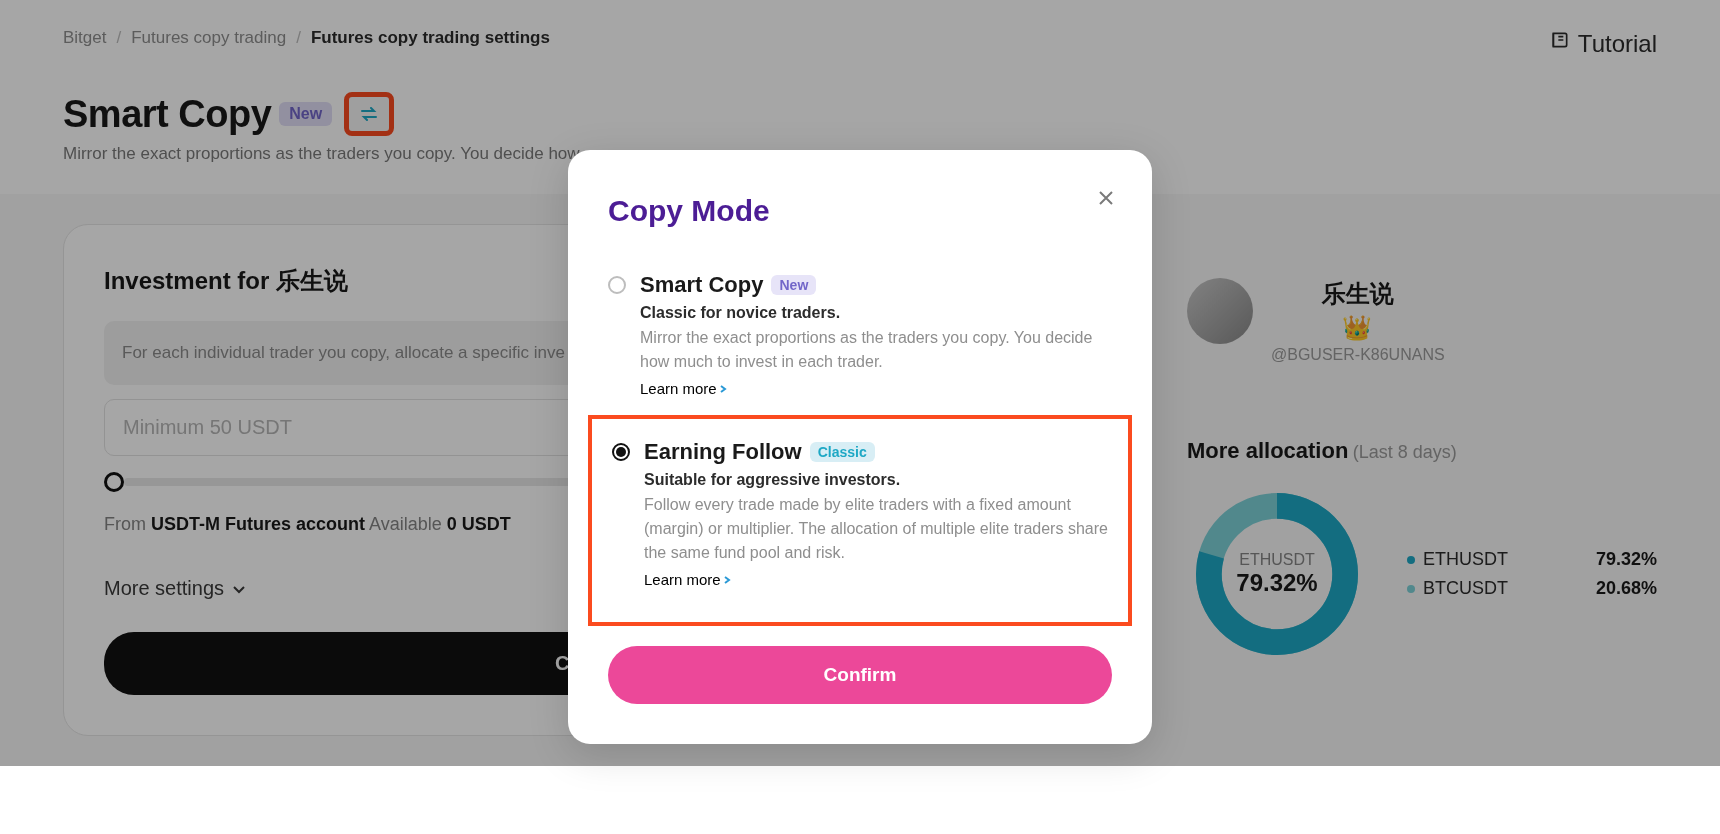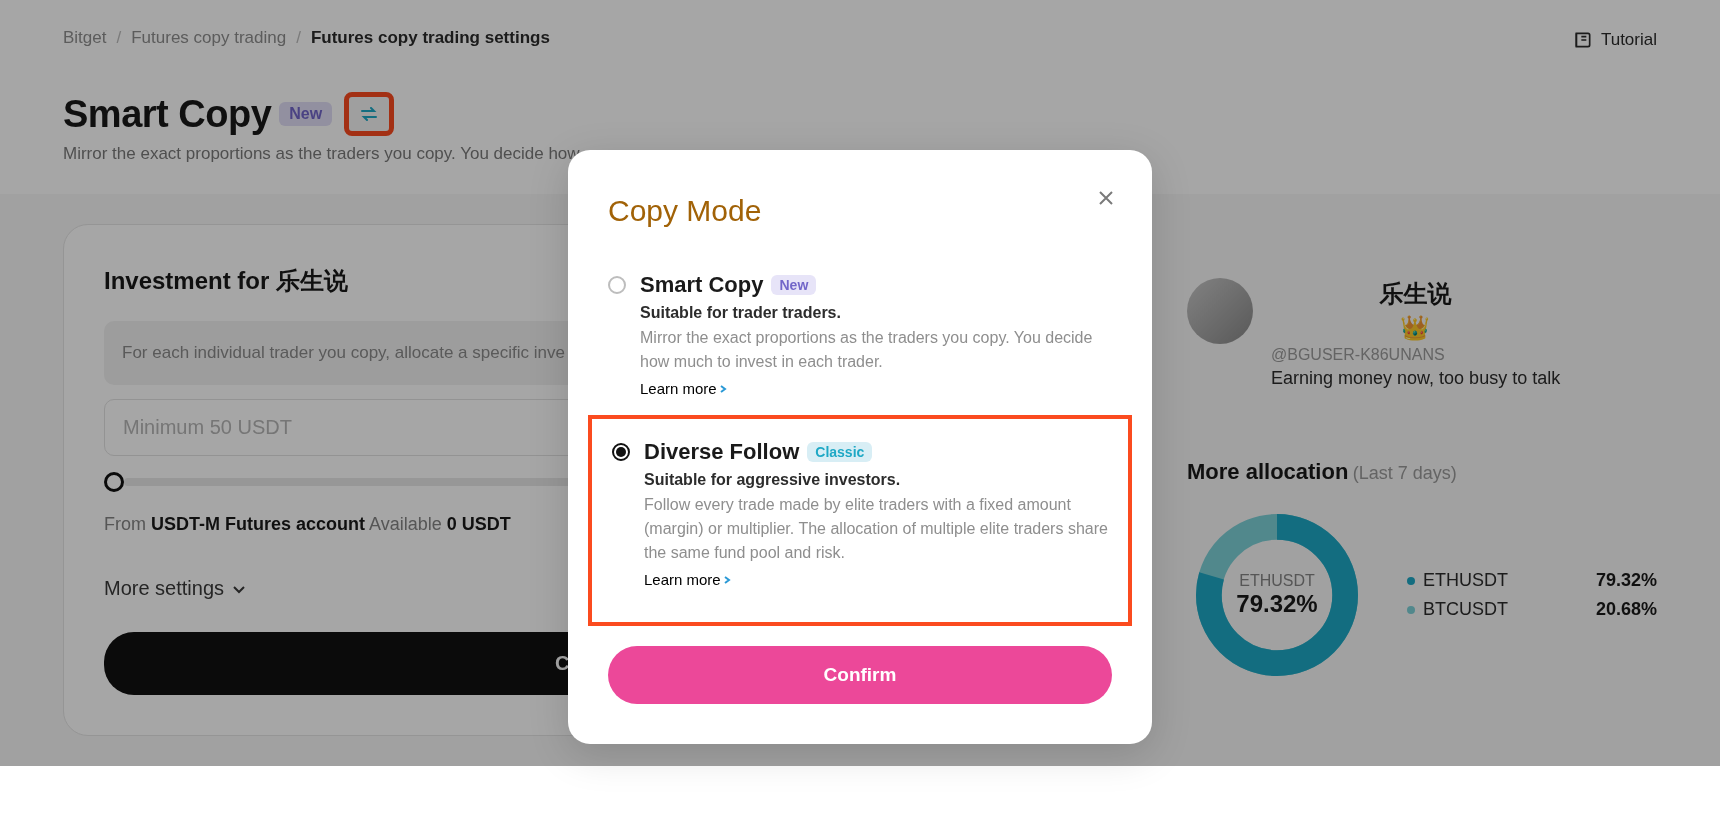--- a/index.html
+++ b/index.html
@@ -8,21 +8,21 @@
 
 .backdrop { position: absolute; inset: 0; background: rgba(0,0,0,0.35); z-index: 10; pointer-events: none; }
 .bg-content { position: relative; filter: none; }
 .under-overlay { position: relative; }
 
 
 .breadcrumbs { display: flex; align-items: center; padding: 28px 63px 12px; gap: 10px; color: #8e8e8e; font-size: 17px; }
 .breadcrumbs .sep { color: #bdbdbd; }
 .breadcrumbs .active { color: #2c2c2c; font-weight: 600; }
 
-.tutorial { position: absolute; top: 30px; right: 63px; display: flex; align-items: flex-start; gap: 8px; color: #2c2c2c; font-size: 17px; }
+.tutorial { position: absolute; top: 30px; right: 63px; display: flex; align-items: flex-start; gap: 8px; color: #2c2c2c; font-size: 24px; }
 
 
 .title-row { padding: 32px 63px 6px; display: flex; align-items: center; gap: 8px; }
 .title-row h1 { font-size: 38px; font-weight: 800; color: #1a1a1a; letter-spacing: -0.5px; }
 .badge-new { background: #e1ddf6; color: #7266c9; padding: 3px 10px; border-radius: 6px; font-size: 16px; font-weight: 600; }
 .swap-btn-wrap { width: 50px; height: 44px; display: flex; align-items: center; justify-content: center; background: #f4f4f4; border-radius: 8px; margin-left: 4px; }
 .highlight-orange { border: 5px solid #fb4b1f; }
 .subtitle { padding: 2px 63px 30px; color: #7a7a7a; font-size: 17px; }
 
 
@@ -66,21 +66,21 @@
 .donut-label .d-val { font-size: 24px; font-weight: 800; color: #1a1a1a; }
 
 .legend { flex: 1; }
 .legend-row { display: flex; justify-content: space-between; align-items: center; margin: 8px 0; font-size: 18px; }
 .legend-left { display: flex; align-items: center; gap: 8px; color: #2c2c2c; }
 .legend-dot { width: 8px; height: 8px; border-radius: 50%; }
 .legend-val { font-weight: 700; color: #1a1a1a; }
 
 
 .modal { position: absolute; left: 50%; top: 150px; transform: translateX(-50%); width: 584px; background: #fff; border-radius: 22px; padding: 44px 40px 40px; z-index: 20; box-shadow: 0 10px 40px rgba(0,0,0,0.15); }
-.modal-title { font-size: 30px; font-weight: 400; color: #a16207; margin-bottom: 30px; }
+.modal-title { font-size: 30px; font-weight: 700; color: #4c1d95; margin-bottom: 30px; }
 .close-x { position: absolute; top: 36px; right: 36px; color: #7a7a7a; font-size: 24px; cursor: pointer; }
 
 .mode-option { display: flex; gap: 14px; padding: 14px 0 18px; }
 .radio { width: 18px; height: 18px; border: 2px solid #bdbdbd; border-radius: 50%; flex-shrink: 0; margin-top: 4px; display: flex; align-items: center; justify-content: center; }
 .radio.selected { border-color: #111; }
 .radio.selected::after { content: ""; width: 10px; height: 10px; border-radius: 50%; background: #111; }
 
 .mode-head { display: flex; align-items: center; gap: 8px; margin-bottom: 6px; }
 .mode-head h3 { font-size: 22px; font-weight: 800; color: #1a1a1a; }
 .badge-mini { border-radius: 6px; padding: 2px 8px; font-size: 14px; font-weight: 600; }
@@ -154,27 +154,26 @@
 
         <div class="col-right">
           <div class="trader-card">
             <div class="avatar"></div>
             <div>
               <div class="trader-name">
                 <span>乐生说</span>
                 <span>👑</span>
               </div>
               <div class="trader-handle">@BGUSER-K86UNANS</div>
-              <div class="trader-bio">Earning money now, too busy to talk</div>
             </div>
           </div>
 
           <div>
             <span class="aa-title">More allocation</span>
-            <span class="aa-sub">(Last 7 days)</span>
+            <span class="aa-sub">(Last 8 days)</span>
           </div>
           <div class="aa-row">
             <div class="donut">
               <svg viewBox="0 0 42 42">
                 <circle cx="21" cy="21" r="15.9" fill="none" stroke="#7dd1d8" stroke-width="6"></circle>
                 <circle cx="21" cy="21" r="15.9" fill="none" stroke="#1ea8c5" stroke-width="6" stroke-dasharray="79.32 100" stroke-dashoffset="0"></circle>
               </svg>
               <div class="donut-label">
                 <span class="d-name">ETHUSDT</span>
                 <span class="d-val">79.32%</span>
@@ -211,37 +210,37 @@
   </div>
   <div class="modal-title">Copy Mode</div>
 
   <div class="mode-option">
     <div class="radio"></div>
     <div>
       <div class="mode-head">
         <h3>Smart Copy</h3>
         <span class="badge-mini badge-new-mini">New</span>
       </div>
-      <div class="mode-sub">Suitable for trader traders.</div>
+      <div class="mode-sub">Classic for novice traders.</div>
       <div class="mode-desc">Mirror the exact proportions as the traders you copy. You decide how much to invest in each trader.</div>
       <div class="learn-link">
         <span>Learn more</span>
         <svg width="8" height="10" viewBox="0 0 8 10" fill="none" stroke="#2a99d6" stroke-width="2">
             <path d="M2 2l4 3-4 3"></path>
           </svg>
       </div>
     </div>
   </div>
 
   <div class="highlight-box">
     <div class="mode-option" style="padding-left:10px">
       <div class="radio selected"></div>
       <div>
         <div class="mode-head">
-          <h3>Diverse Follow</h3>
+          <h3>Earning Follow</h3>
           <span class="badge-mini badge-classic">Classic</span>
         </div>
         <div class="mode-sub">Suitable for aggressive investors.</div>
         <div class="mode-desc">Follow every trade made by elite traders with a fixed amount (margin) or multiplier. The allocation of multiple elite traders share the same fund pool and risk.</div>
         <div class="learn-link">
           <span>Learn more</span>
           <svg width="8" height="10" viewBox="0 0 8 10" fill="none" stroke="#2a99d6" stroke-width="2">
               <path d="M2 2l4 3-4 3"></path>
             </svg>
         </div>

